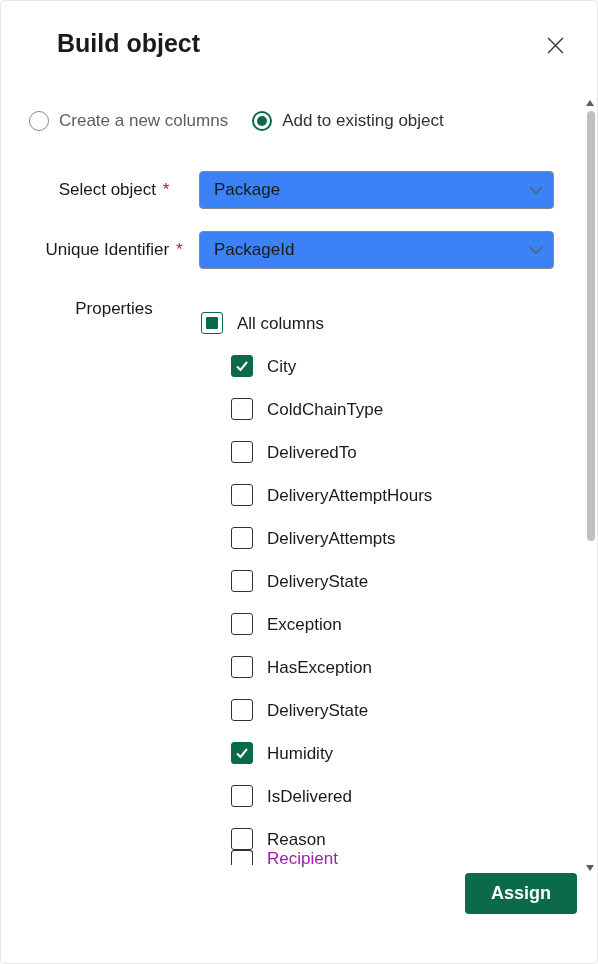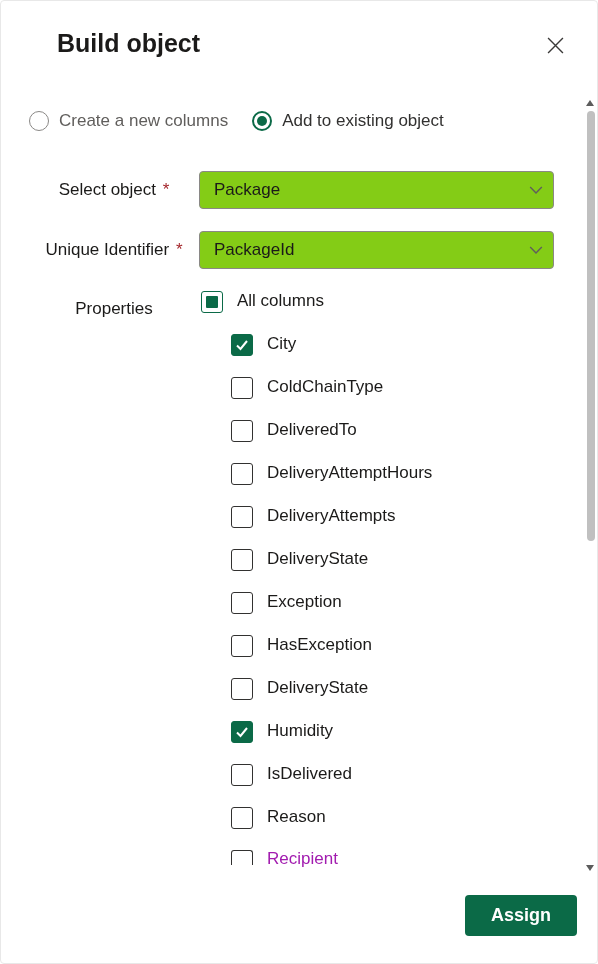--- a/index.html
+++ b/index.html
@@ -91,33 +91,33 @@
     height: 38px;
     border: 1px solid #8a8886;
     border-radius: 4px;
     display: flex;
     align-items: center;
     justify-content: space-between;
     padding: 0 10px 0 14px;
     font-size: 17px;
     color: #1b1a19;
     cursor: pointer;
-    background: #84cc16;
+    background: #3b82f6;
   }
   .chevron { color: #605e5c; }
   .props-row {
     display: flex;
     align-items: flex-start;
   }
   .props-list {
     flex: 1;
   }
   .check-item {
     display: flex;
-    align-items: flex-start;
+    align-items: flex-end;
     gap: 14px;
     font-size: 17px;
     color: #1b1a19;
     height: 43px;
   }
   .check-item.child { padding-left: 32px; }
   .checkbox {
     width: 22px;
     height: 22px;
     border: 1px solid #323130;
@@ -178,27 +178,27 @@
     top: 0;
     width: 8px;
     right: 2px;
     background: #c0c0c0;
     border-radius: 4px;
     height: 430px;
     cursor: pointer;
   }
   .footer {
     position: absolute;
-    bottom: 0;
+    bottom: 10px;
     left: 0;
     right: 0;
     height: 80px;
     display: flex;
     justify-content: flex-end;
-    align-items: center;
+    align-items: flex-start;
     padding: 0 20px 16px 0;
   }
   .assign-btn {
     background: #0b6a47;
     color: #fff;
     border: none;
     border-radius: 4px;
     font-size: 18px;
     font-weight: 600;
     padding: 10px 26px;

